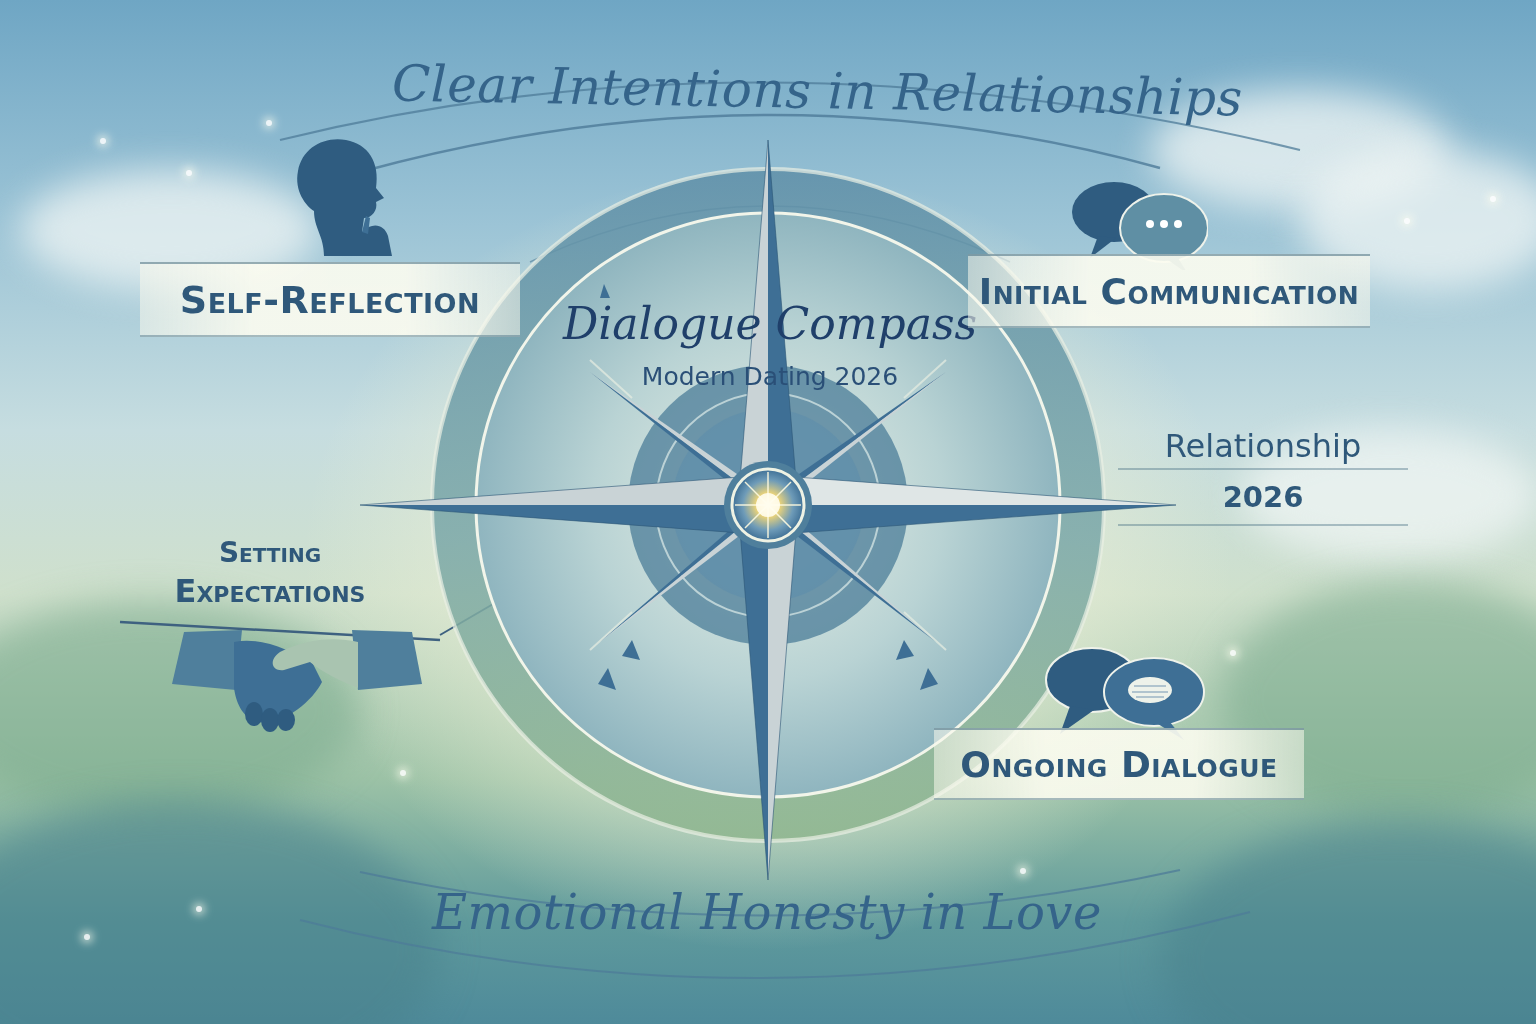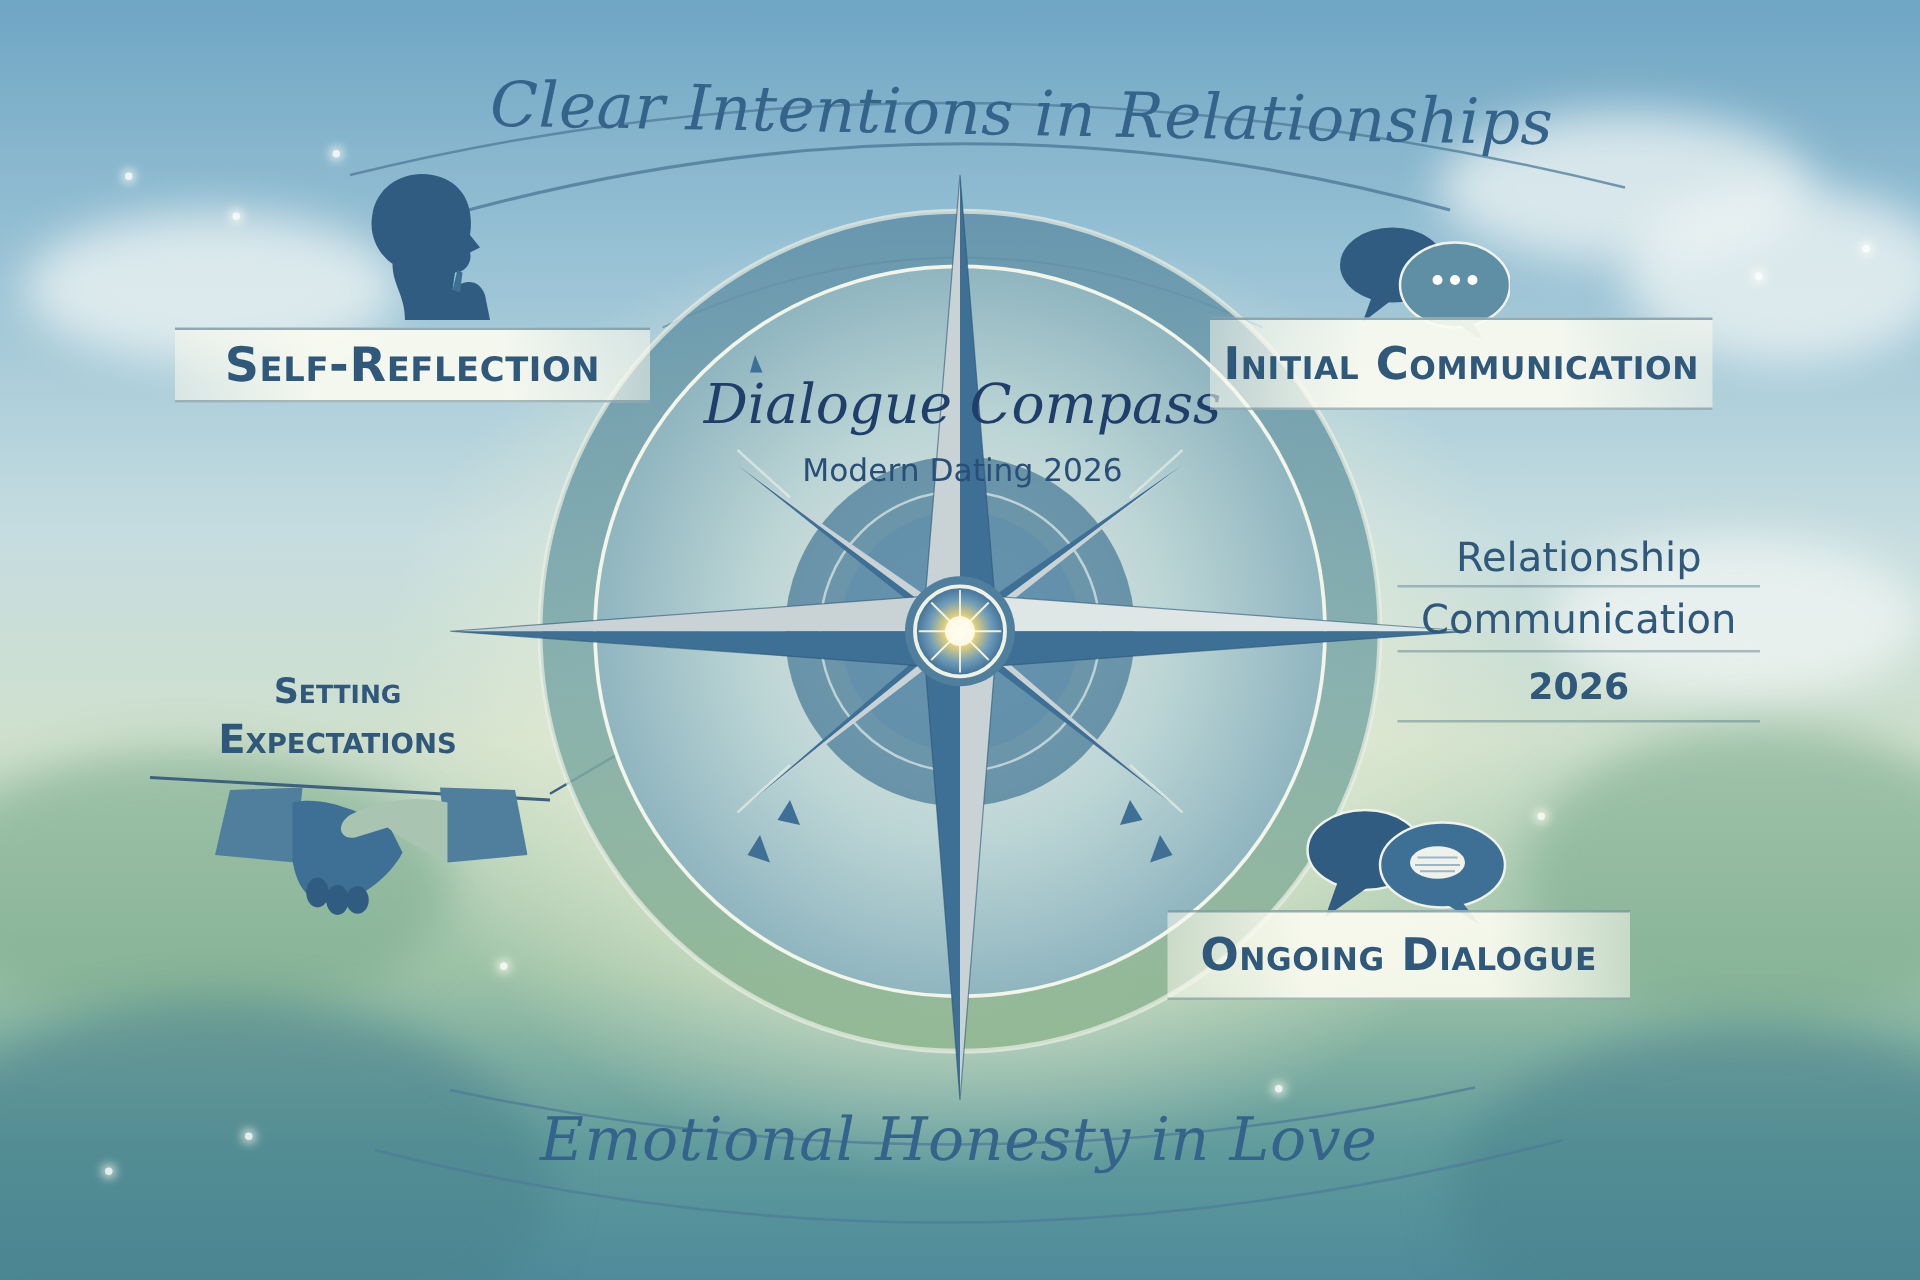--- a/index.html
+++ b/index.html
@@ -175,42 +175,41 @@
 
   <div class="center-title">Dialogue Compass</div>
   <div class="center-sub">Modern Dating 2026</div>
 
   <div class="icon-wrap" style="left:284px;top:136px;">
     <svg width="124" height="120" viewBox="0 0 124 120">
       <path d="M40 120 C 40 100, 30 92, 30 75 C 22 70, 10 55, 14 35 C 18 12, 40 0, 62 4 C 84 8, 96 26, 92 52 L 100 62 L 92 66 C 94 74, 88 82, 80 82 L 78 96 C 88 86, 100 88, 104 100 L 108 120 Z" fill="#2f5c80"></path>
       <path d="M78 96 L 82 80 L 86 82 L 84 98 Z" fill="#3e6f95"></path>
     </svg>
   </div>
-  <div class="label-band caps-big" style="left:140px;top:262px;width:380px;height:60px;">
+  <div class="label-band caps-big" style="left:140px;top:262px;width:380px;height:75px;">
     <span style="font-variant: small-caps; font-size:38px;">Self-Reflection</span>
   </div>
 
   <div class="icon-wrap" style="left:1068px;top:180px;">
     <svg width="140" height="90" viewBox="0 0 140 90">
       <ellipse cx="46" cy="32" rx="42" ry="30" fill="#2f5c80"></ellipse>
       <polygon points="30,56 22,78 48,58" fill="#2f5c80"></polygon>
       <ellipse cx="96" cy="48" rx="44" ry="34" fill="#5f8fa4" stroke="#eef2ea" stroke-width="2"></ellipse>
       <polygon points="110,78 120,94 100,80" fill="#5f8fa4"></polygon>
       <circle cx="82" cy="44" r="4" fill="#fff"></circle>
       <circle cx="96" cy="44" r="4" fill="#fff"></circle>
       <circle cx="110" cy="44" r="4" fill="#fff"></circle>
     </svg>
   </div>
   <div class="label-band" style="left:968px;top:254px;width:402px;height:74px;">
     <span style="font-variant: small-caps; font-size:36px;">Initial Communication</span>
   </div>
 
   <div class="multi-label" style="left:1118px;top:424px;width:290px;">
     <div style="font-size:32px;border-bottom:2px solid rgba(70,110,130,0.4);line-height:44px;">Relationship</div>
-    <div style="font-size:32px;line-height:50px;border-bottom:2px solid rgba(70,110,130,0.4);">Communication</div>
     <div style="font-size:29px;font-weight:bold;line-height:54px;border-bottom:2px solid rgba(70,110,130,0.4);">2026</div>
   </div>
 
   <div class="multi-label" style="left:130px;top:534px;width:280px;font-weight:bold;">
     <div style="font-variant: small-caps; font-size:28px; line-height:38px;">Setting</div>
     <div style="font-variant: small-caps; font-size:32px; line-height:38px;">Expectations</div>
   </div>
   <div class="icon-wrap" style="left:172px;top:622px;">
     <svg width="250" height="110" viewBox="0 0 250 110">
       <polygon points="12,10 70,8 64,68 0,62" fill="#4f7f9c"></polygon>

